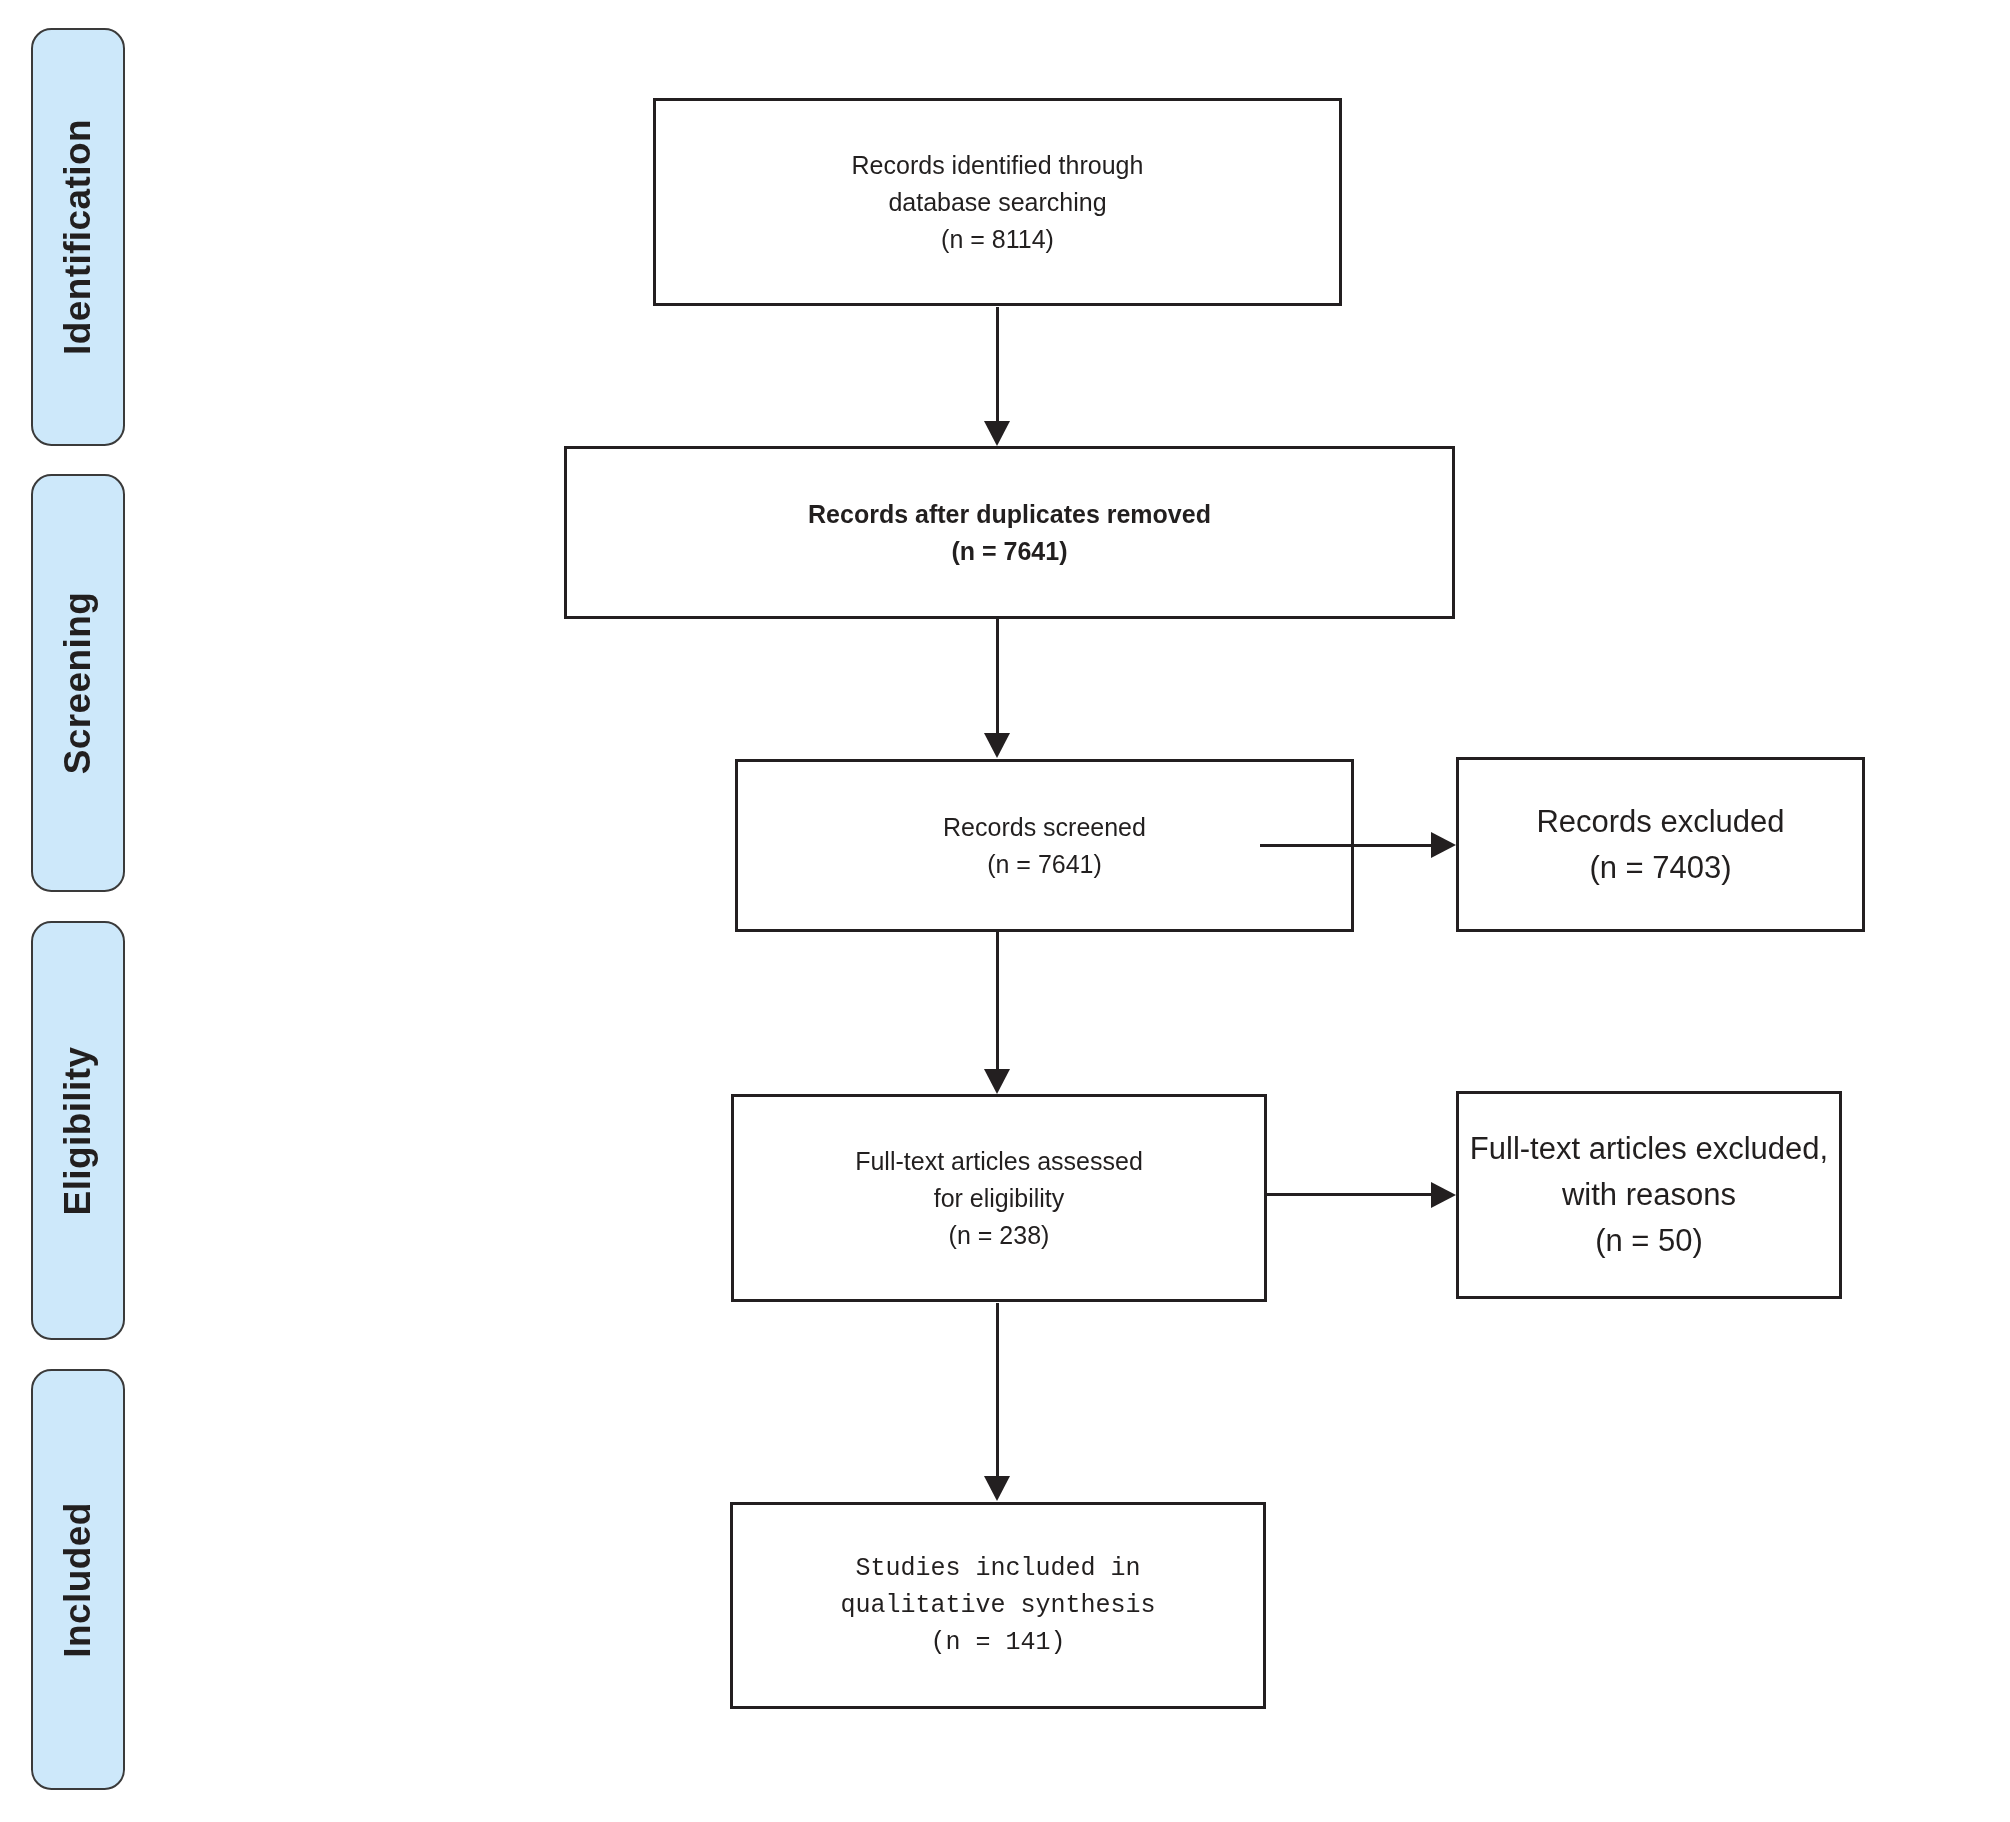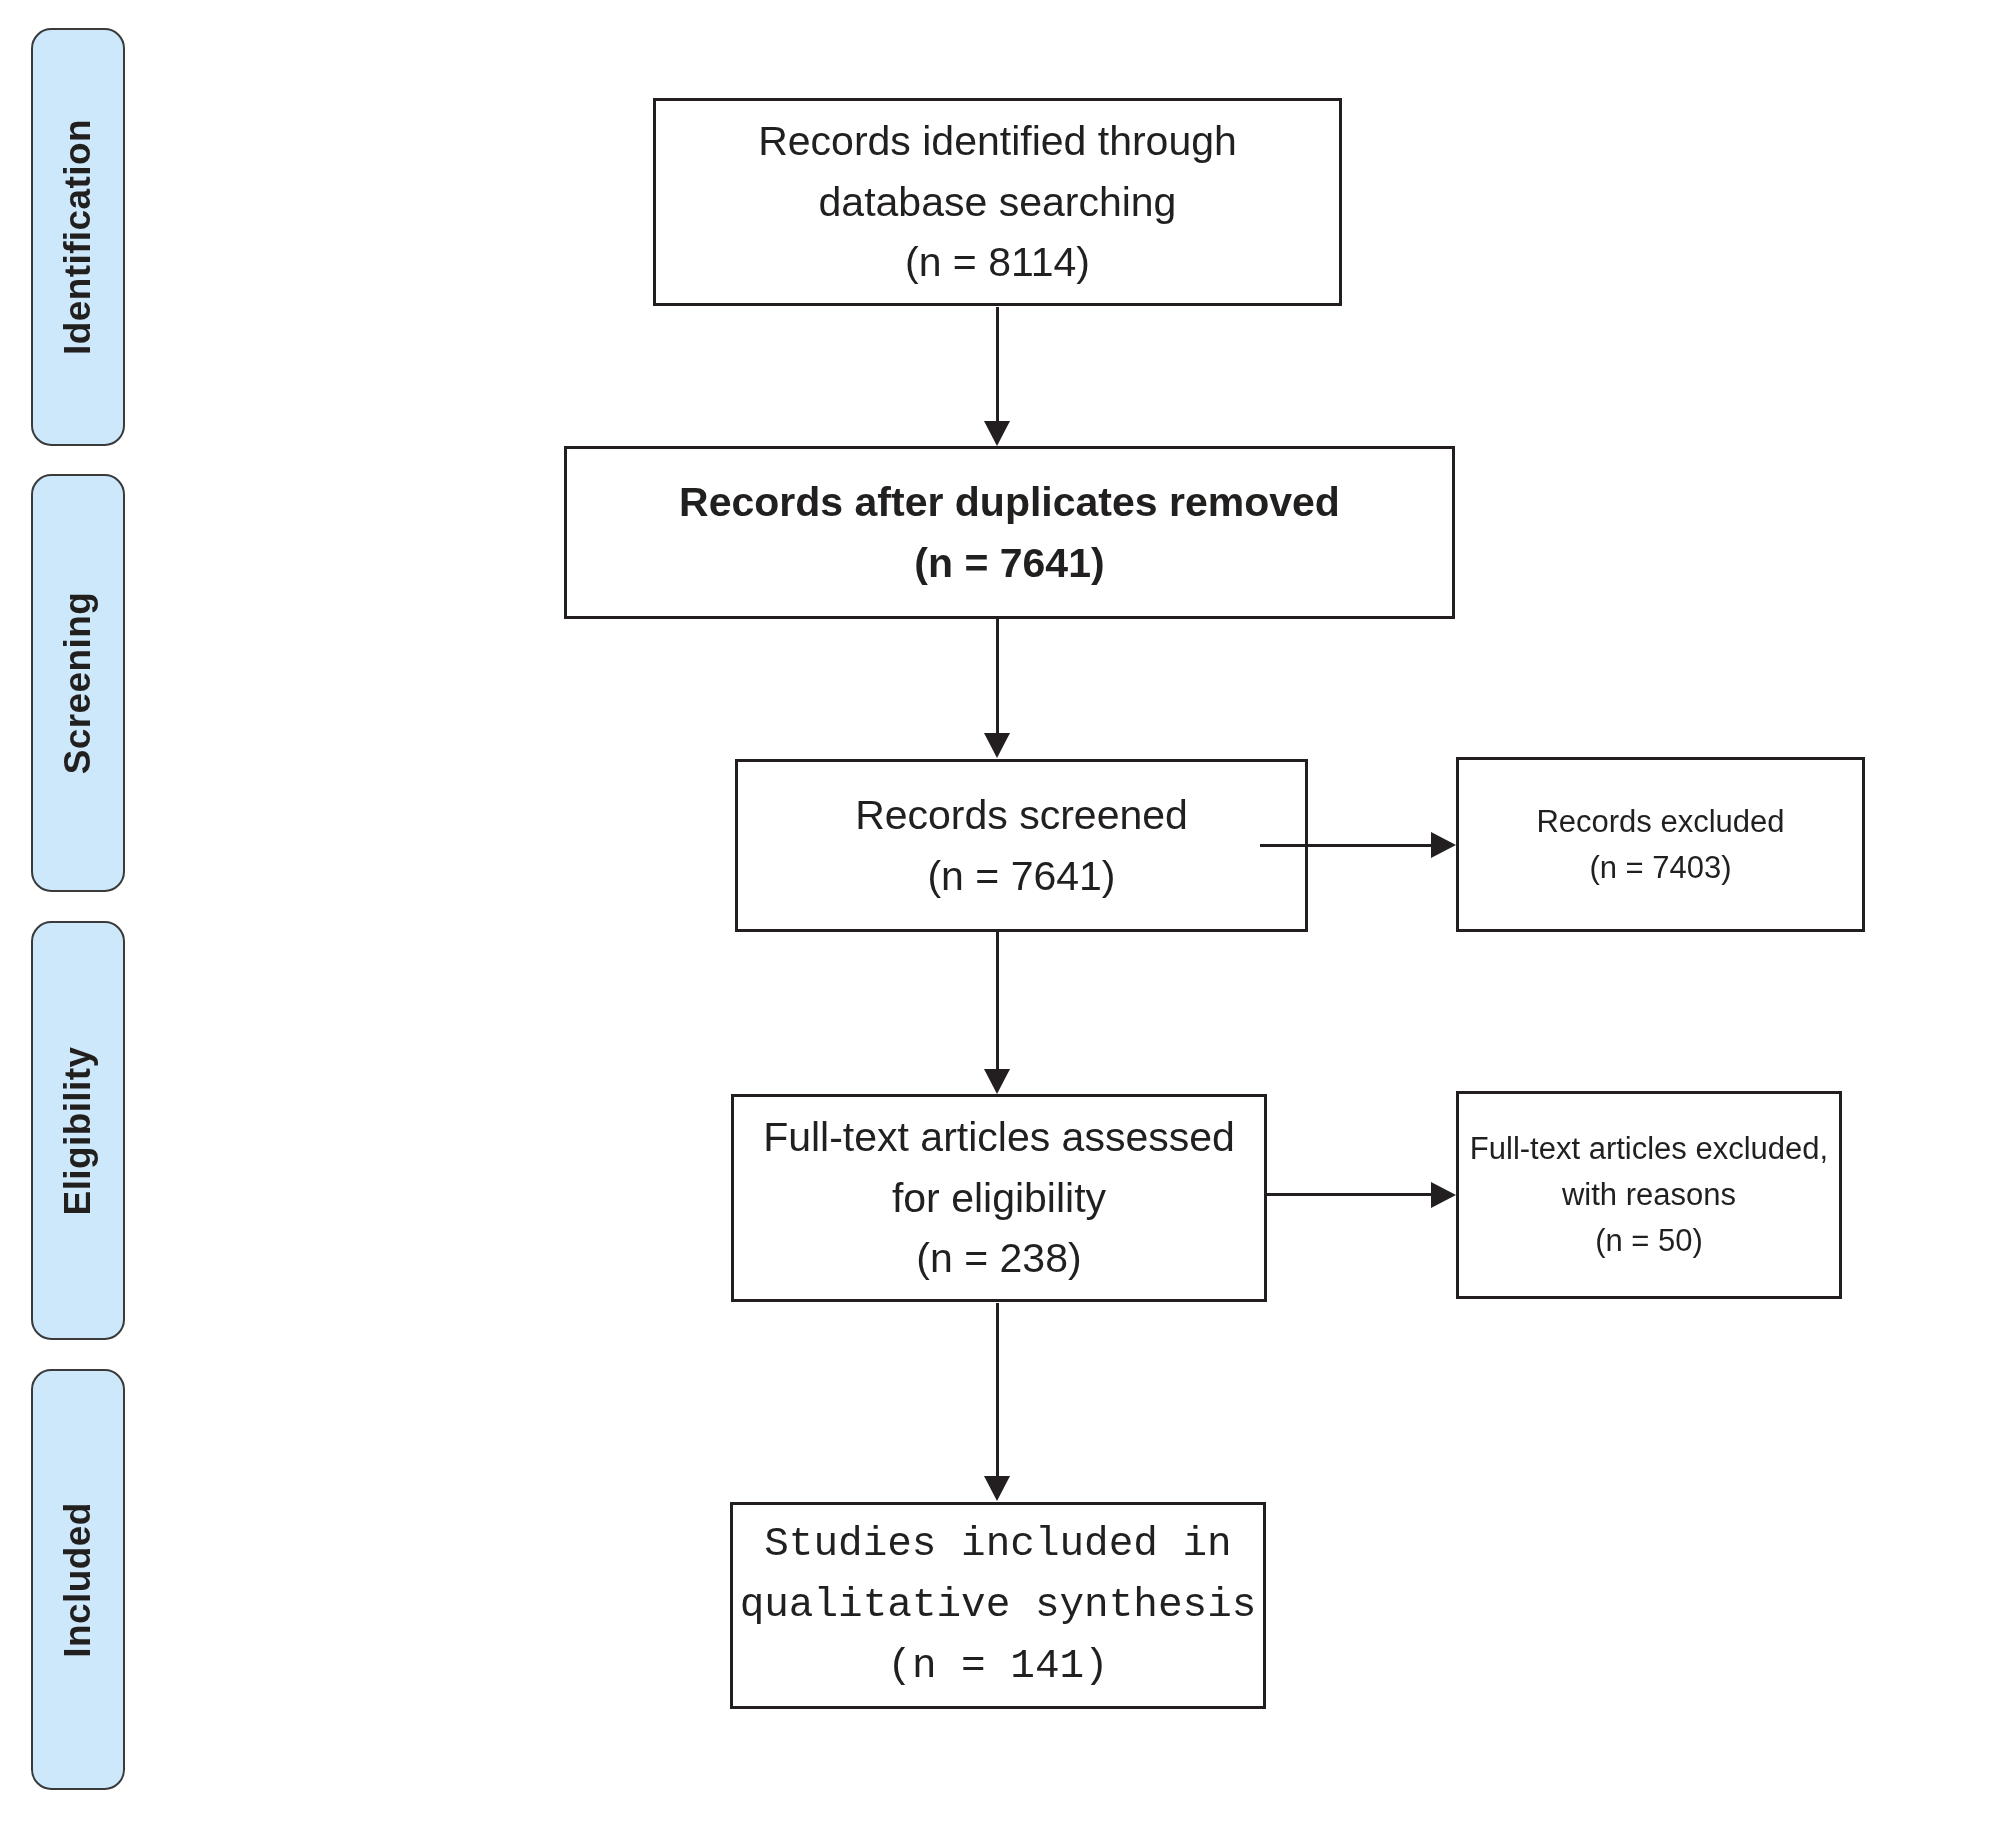--- a/index.html
+++ b/index.html
@@ -42,21 +42,21 @@
   
   .node{
     position:absolute;
     background:#ffffff;
     border:3.1px solid var(--node-border);
     display:flex;
     align-items:center;
     justify-content:center;
     text-align:center;
     white-space:pre-line;
-    font-size:41px;
+    font-size:25px;
     line-height:1.48;
     color:var(--text);
   }
   .node.side{
     font-size:31px;
   }
   
   .vline{
     position:absolute;
     width:3.1px;
@@ -98,21 +98,21 @@
   <span class="vlabel">Included</span>
 </div>
 
 <div class="node" style="left:653px;top:98px;width:689px;height:208px;">Records identified through
 database searching
 (n = 8114)</div>
 
 <div class="node" style="left:564px;top:446px;width:891px;height:173px;font-weight:bold;">Records after duplicates removed
 (n = 7641)</div>
 
-<div class="node" style="left:735px;top:759px;width:573px;height:173px;">Records screened
+<div class="node" style="left:735px;top:759px;width:619px;height:173px;">Records screened
 (n = 7641)</div>
 
 <div class="node side" style="left:1456px;top:757px;width:409px;height:175px;">Records excluded
 (n = 7403)</div>
 
 <div class="node" style="left:731px;top:1094px;width:536px;height:208px;">Full-text articles assessed
 for eligibility
 (n = 238)</div>
 
 <div class="node side" style="left:1456px;top:1091px;width:386px;height:208px;">Full-text articles excluded,

